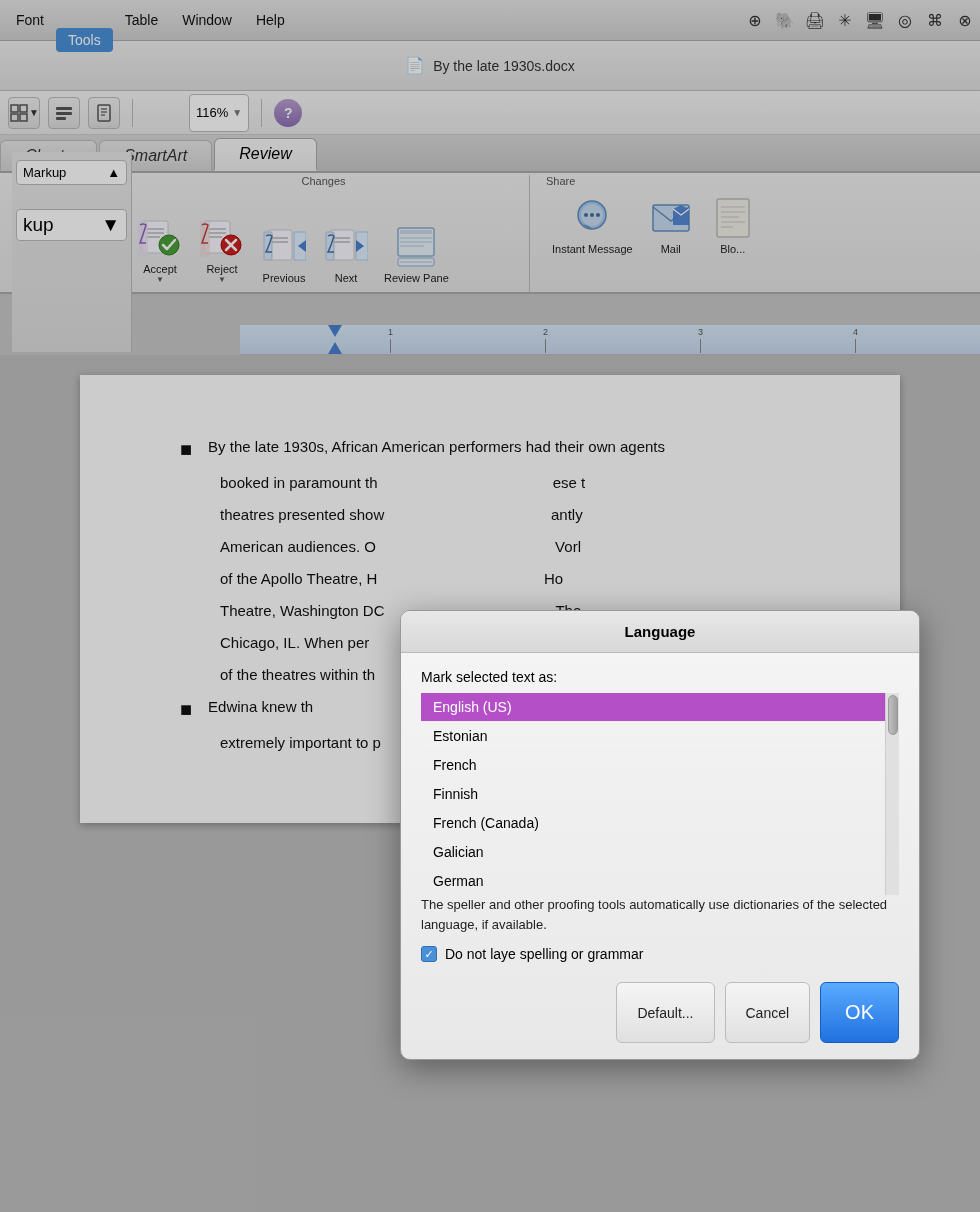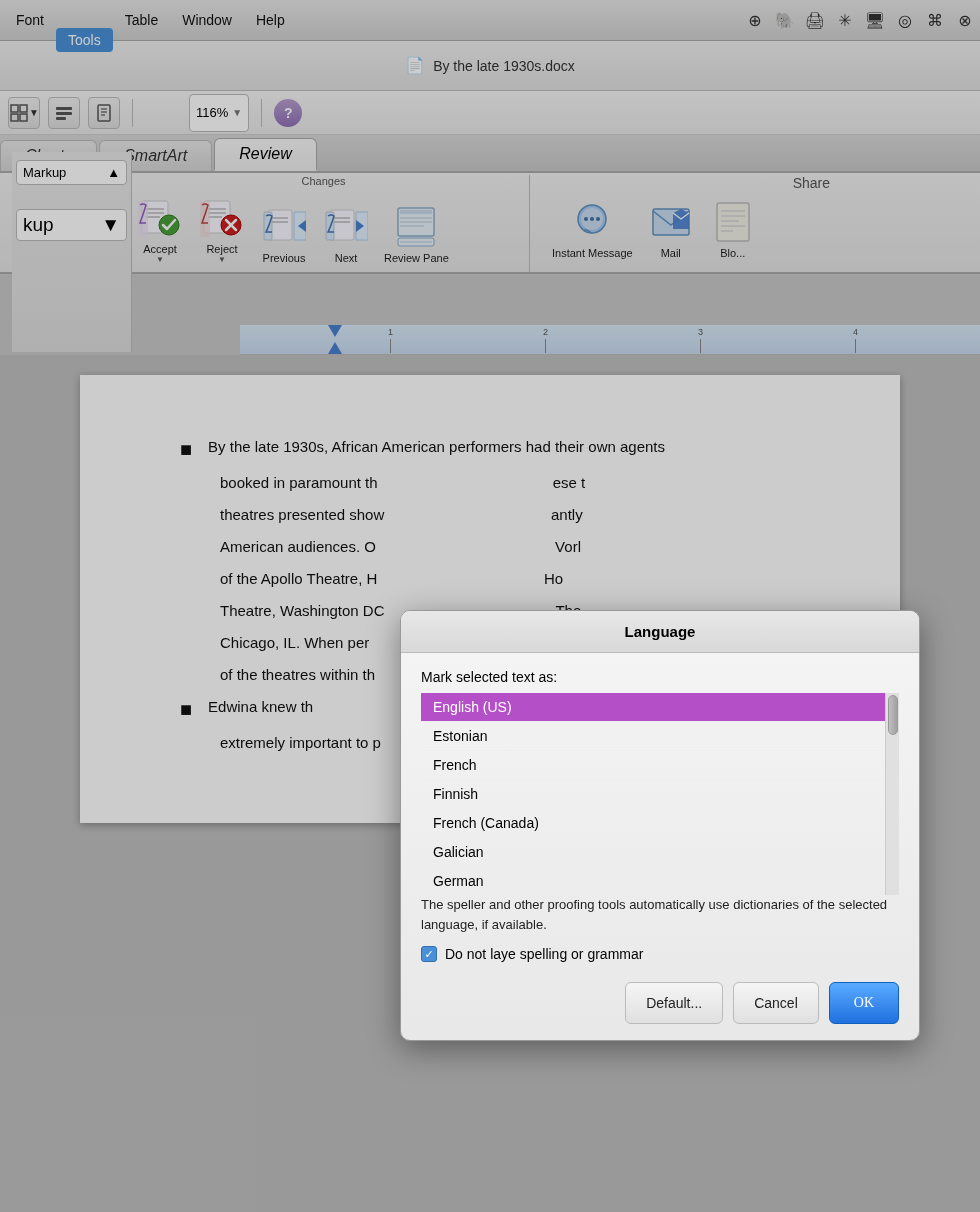--- a/index.html
+++ b/index.html
@@ -158,23 +158,23 @@
       border-radius: 3px; display: flex; align-items: center; justify-content: center;
       color: white; font-size: 11px;
     }
     .dialog-checkbox-label { font-size: 14px; }
     .dialog-buttons { display: flex; gap: 10px; justify-content: flex-end; padding-top: 4px; }
     .dialog-btn {
       padding: 7px 20px; font-size: 14px; border-radius: 6px; cursor: pointer; border: 1px solid #bbb;
       background: linear-gradient(to bottom, #f5f5f5, #e0e0e0); color: #222;
     }
     .dialog-btn-primary {
-      padding: 12px 24px; font-size: 14px; border-radius: 6px; cursor: pointer;
+      padding: 18px 24px; font-size: 20px; border-radius: 6px; cursor: pointer;
       background: linear-gradient(to bottom, #5aabff, #2070e0); color: white;
-      border: 1px solid #1060c0; font-weight: 500; font-family: Liberation Serif, serif;
+      border: 1px solid #1060c0; font-weight: 500;
     }
   </style>
 </head>
 <body>
 
 <div class="menu-bar">
   <div class="menu-item">Font</div>
   <div class="menu-item active">Tools</div>
   <div class="menu-item">Table</div>
   <div class="menu-item">Window</div>
@@ -234,21 +234,21 @@
 
 <div class="tab-bar">
   <div class="tab">Charts</div>
   <div class="tab">SmartArt</div>
   <div class="tab active">Review</div>
 </div>
 
 <div class="ribbon">
   <div style="display:flex; padding: 2px 8px 0 130px;">
 
-    <div style="display:flex; flex-direction:column; border-right:1px solid #bbb; padding-right:12px; min-width:400px;">
+    <div style="display:flex; flex-direction:column; border-right:1px solid #bbb; padding-right:12px; min-width:400px;gap:20px;">
       <div style="font-size:11px; color:#555; text-align:center; margin-bottom:2px;">Changes</div>
       <div style="display:flex; gap:2px; padding-bottom:4px; align-items:flex-end;">
 
         <div class="ribbon-btn" style="min-width:58px;">
           <div class="ribbon-btn-icon">
             <svg width="44" height="44" viewBox="0 0 44 44">
               <rect x="4" y="6" width="26" height="32" rx="2" fill="#f8f8ff" stroke="#ccc" stroke-width="1"></rect>
               <line x1="8" y1="14" x2="26" y2="14" stroke="#aaa" stroke-width="1.2"></line>
               <line x1="8" y1="18" x2="26" y2="18" stroke="#aaa" stroke-width="1.2"></line>
               <line x1="8" y1="22" x2="22" y2="22" stroke="#aaa" stroke-width="1.2"></line>
@@ -321,21 +321,21 @@
               <rect x="4" y="34" width="36" height="8" rx="2" fill="#e8f0f8" stroke="#8aaccc" stroke-width="1"></rect>
               <line x1="6" y1="38" x2="38" y2="38" stroke="#b0c8d8" stroke-width="1"></line>
             </svg>
           </div>
           <div class="ribbon-btn-label">Review Pane</div>
         </div>
       </div>
     </div>
 
     <div style="display:flex; flex-direction:column; padding-left:16px; min-width:300px;">
-      <div style="font-size:14px; color:#555; text-align:right; margin-bottom:2px;">Share</div>
+      <div style="font-size:11px; color:#555; text-align:left; margin-bottom:2px;">Share</div>
       <div style="display:flex; gap:2px; padding-bottom:4px; align-items:flex-end;">
 
         <div class="ribbon-btn" style="min-width:72px;">
           <div class="ribbon-btn-icon">
             <svg width="44" height="44" viewBox="0 0 44 44">
               <circle cx="22" cy="20" r="14" fill="#a8c8f0" stroke="#6090c0" stroke-width="1.5"></circle>
               <circle cx="22" cy="20" r="11" fill="#c8ddf0" stroke="none"></circle>
               <circle cx="16" cy="20" r="2" fill="#4070a0"></circle>
               <circle cx="22" cy="20" r="2" fill="#4070a0"></circle>
               <circle cx="28" cy="20" r="2" fill="#4070a0"></circle>

